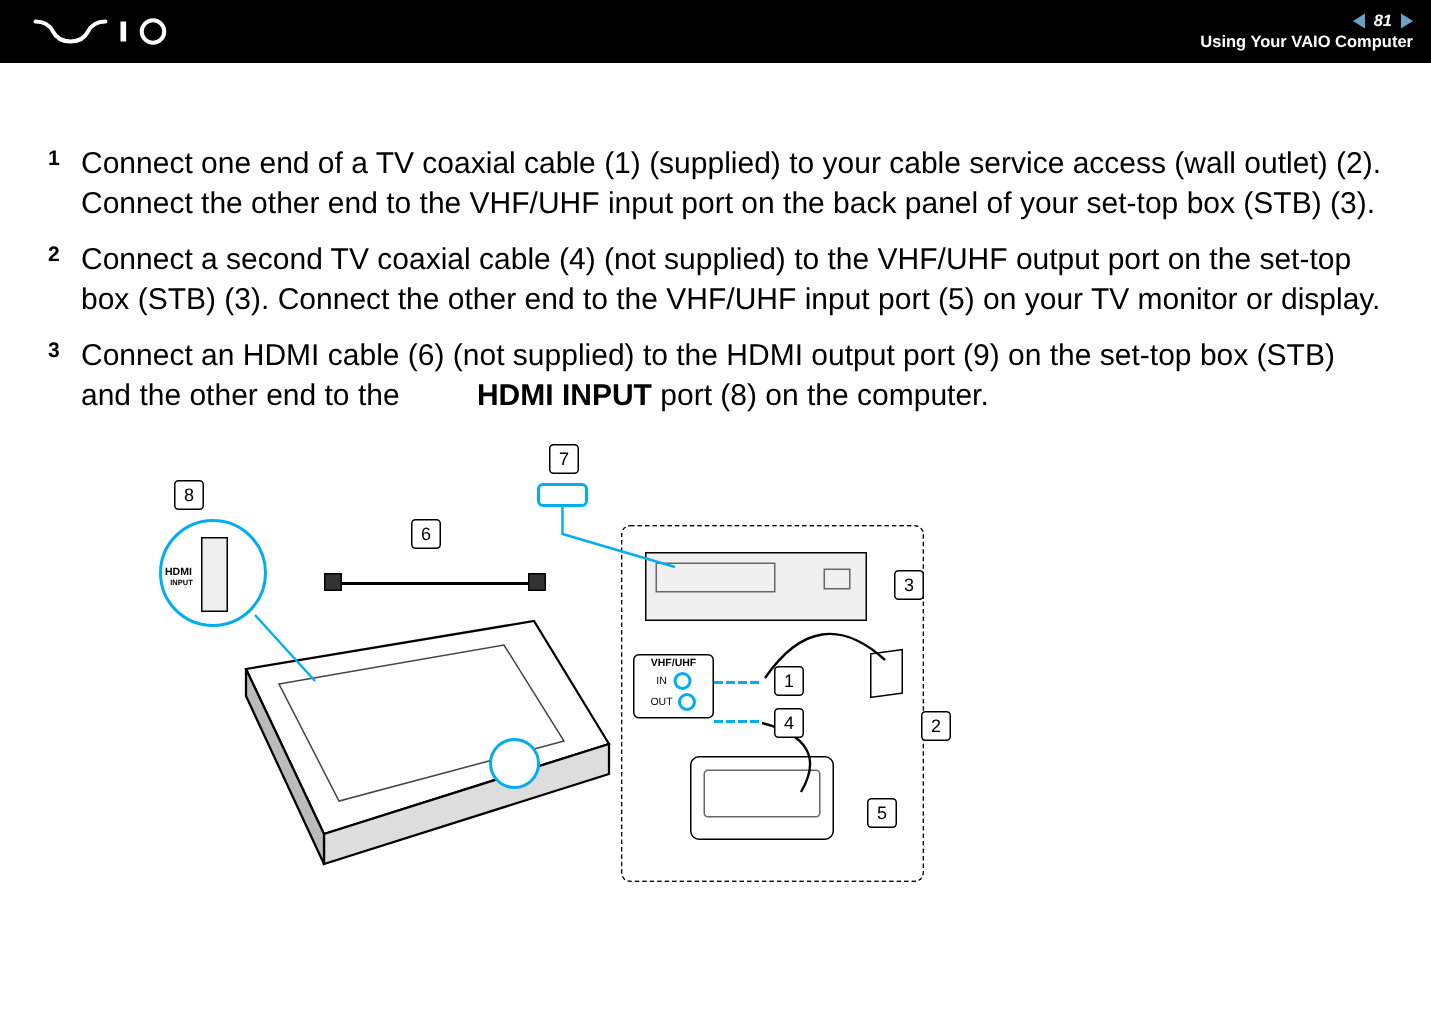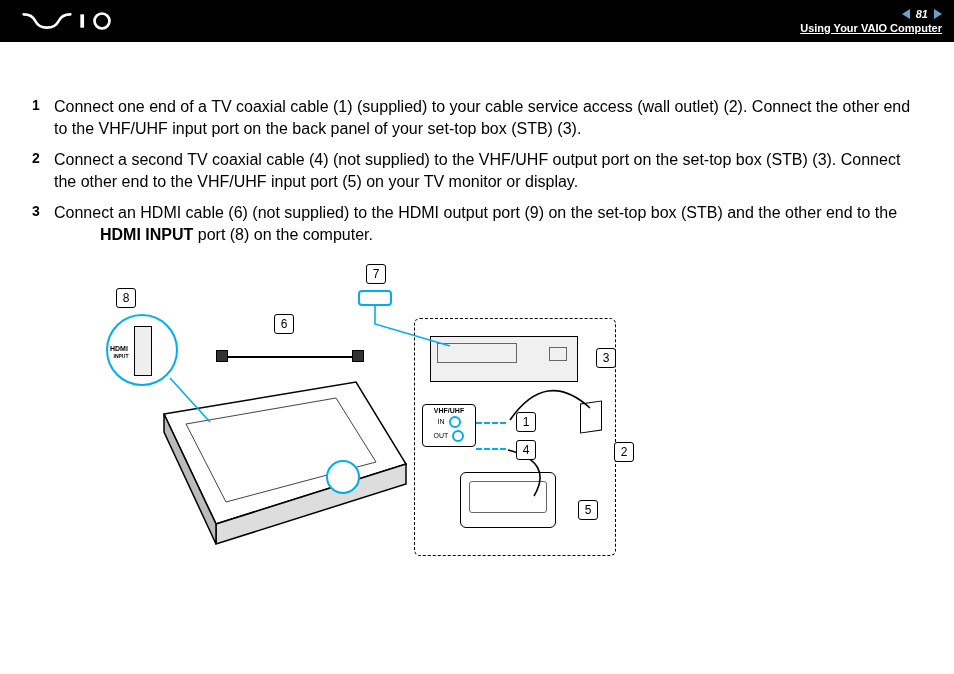--- a/index.html
+++ b/index.html
@@ -47,40 +47,39 @@
     width: 0; height: 0;
     border-top: 5px solid transparent;
     border-bottom: 5px solid transparent;
   }
   .nav-prev { border-right: 8px solid #6aa3c8; }
   .nav-next { border-left: 8px solid #6aa3c8; }
   .section-label {
     font-size: 11px;
     font-weight: bold;
     color: #fff;
-    text-decoration: underline;
   }
   .content {
     padding: 54px 30px 0 30px;
   }
   .page-title {
     color: #8a8a8a;
     font-size: 20px;
     font-weight: 400;
     margin-bottom: 14px;
   }
   ol.steps {
     list-style: none;
     counter-reset: step;
   }
   ol.steps > li {
     counter-increment: step;
     position: relative;
     padding-left: 24px;
-    font-size: 16px;
+    font-size: 20px;
     line-height: 1.35;
     margin-bottom: 10px;
     color: #000;
   }
   ol.steps > li::before {
     content: counter(step);
     position: absolute;
     left: 2px;
     top: 0;
     font-weight: bold;

